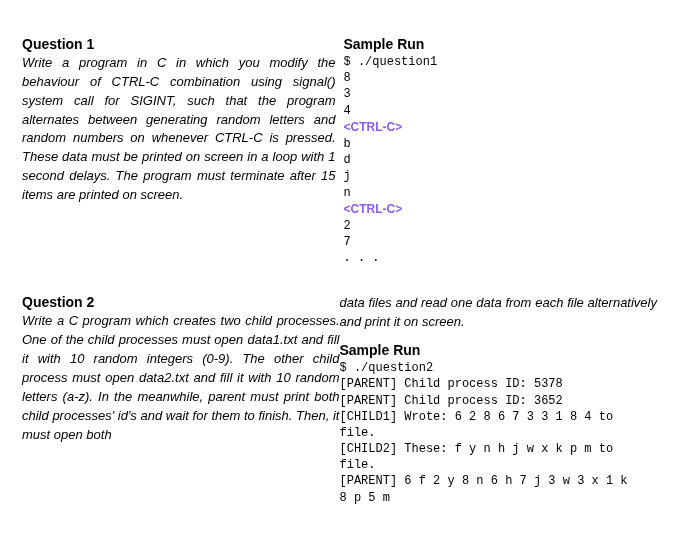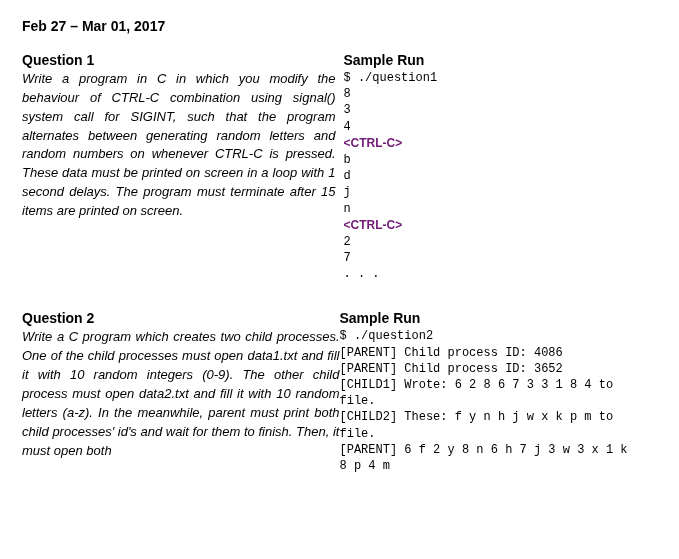--- a/index.html
+++ b/index.html
@@ -38,38 +38,37 @@
     line-height: 1.45;
     font-style: italic;
   }
   .mono {
     font-family: "Courier New", Courier, monospace;
     font-size: 12px;
     line-height: 1.35;
     white-space: pre;
   }
   .ctrlc {
-    color: #701a75;
+    color: #8b5cf6;
     font-weight: bold;
     font-family: Verdana, Geneva, sans-serif;
     font-size: 12px;
   }
   .q2-row {
     display: flex;
   }
   .q2-left, .q2-right {
     flex: 1;
     min-width: 0;
   }
 </style>
 </head>
 <body>
 
 <div class="header">
-  <span>Feb 27 – Mar 01, 2017</span>
 </div>
 
 <div class="question-block">
   <div class="col">
     <div class="qtitle">Question 1</div>
     <div class="qtext">Write a program in C in which you modify the behaviour of CTRL-C combination using signal() system call for SIGINT, such that the program alternates between generating random letters and random numbers on whenever CTRL-C is pressed. These data must be printed on screen in a loop with 1 second delays. The program must terminate after 15 items are printed on screen.</div>
   </div>
   <div class="col">
     <div class="qtitle">Sample Run</div>
     <div class="mono"><span>$ ./question1</span>
@@ -88,25 +87,26 @@
   </div>
 </div>
 
 <div>
   <div class="q2-row">
     <div class="q2-left">
       <div class="qtitle">Question 2</div>
       <div class="qtext">Write a C program which creates two child processes. One of the child processes must open data1.txt and fill it with 10 random integers (0-9). The other child process must open data2.txt and fill it with 10 random letters (a-z). In the meanwhile, parent must print both child processes' id's and wait for them to finish. Then, it must open both</div>
     </div>
     <div class="q2-right">
+      <div class="qtext" style="margin-bottom:10px;">data files and read one data from each file alternatively and print it on screen.</div>
       <div class="qtitle">Sample Run</div>
       <div class="mono"><span>$ ./question2</span>
-<span>[PARENT] Child process ID: 4086</span>
+<span>[PARENT] Child process ID: 5378</span>
 <span>[PARENT] Child process ID: 3652</span>
 <span>[CHILD1] Wrote: 6 2 8 6 7 3 3 1 8 4 to</span>
 <span>file.</span>
 <span>[CHILD2] These: f y n h j w x k p m to</span>
 <span>file.</span>
 <span>[PARENT] 6 f 2 y 8 n 6 h 7 j 3 w 3 x 1 k</span>
-<span>8 p 4 m</span></div>
+<span>8 p 5 m</span></div>
     </div>
   </div>
 </div>
 
 </body></html>

